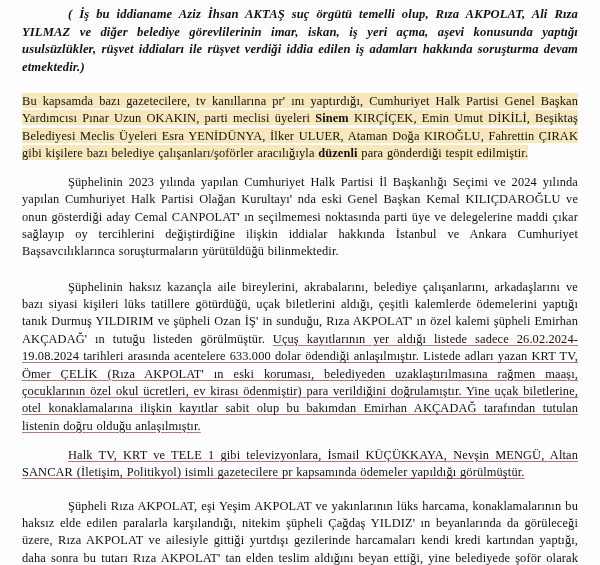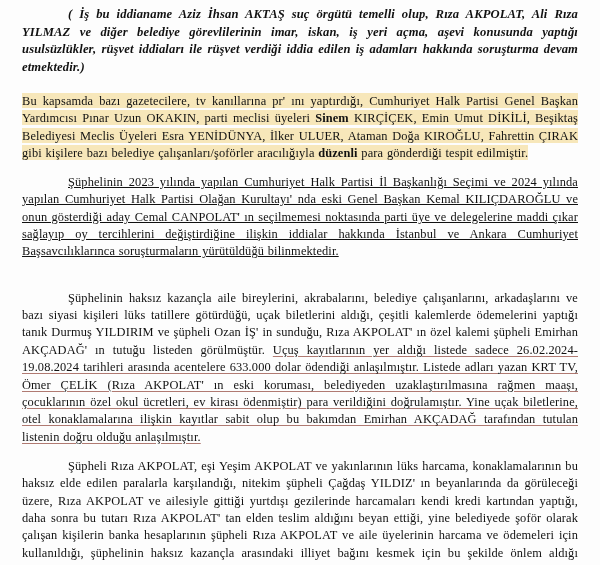--- a/index.html
+++ b/index.html
@@ -67,34 +67,35 @@
     text-underline-offset: 2px;
     -webkit-text-decoration-color: #b07a72;
   }
   .b { font-weight: bold; }
   .p-tv {
     text-indent: 46px;
     line-height: 1.40;
     margin-bottom: 16px;
   }
   .p-last { line-height: 1.40; }
-  .p-elect { line-height: 1.40; margin-bottom: 29px; text-decoration: underline; }
+  .p-elect { line-height: 1.40; margin-bottom: 18px; }
   .p-spend { line-height: 1.40; }
   .p-power { line-height: 1.40; margin-bottom: 2px; }
 </style>
 </head>
 <body>
 
 <div class="page">
 
   <p class="para p-intro">( İş bu iddianame Aziz İhsan AKTAŞ suç örgütü temelli olup, Rıza AKPOLAT, Ali Rıza YILMAZ ve diğer belediye görevlilerinin imar, iskan, iş yeri açma, aşevi konusunda yaptığı usulsüzlükler, rüşvet iddiaları ile rüşvet verdiği iddia edilen iş adamları hakkında soruşturma devam etmektedir.)</p>
 
 
   <p class="para p-hl noindent"><span class="hl">Bu kapsamda bazı gazetecilere, tv kanıllarına pr' ını yaptırdığı, Cumhuriyet Halk Partisi Genel Başkan Yardımcısı Pınar Uzun OKAKIN, parti meclisi üyeleri </span><span class="hl b">Sinem</span><span class="hl"> KIRÇİÇEK, Emin Umut DİKİLİ, Beşiktaş Belediyesi Meclis Üyeleri Esra YENİDÜNYA, İlker ULUER, Ataman Doğa KIROĞLU, Fahrettin ÇIRAK gibi kişilere  bazı belediye çalışanları/şoförler aracılığıyla </span><span class="hl b">düzenli</span><span class="hl"> para gönderdiği tespit edilmiştir.</span></p>
 
   <p class="para p-elect">Şüphelinin 2023 yılında yapılan Cumhuriyet Halk Partisi İl Başkanlığı Seçimi ve 2024 yılında yapılan Cumhuriyet Halk Partisi Olağan Kurultayı' nda eski Genel Başkan Kemal KILIÇDAROĞLU ve onun gösterdiği aday Cemal CANPOLAT' ın seçilmemesi noktasında parti üye ve delegelerine maddi çıkar sağlayıp oy tercihlerini değiştirdiğine ilişkin iddialar hakkında İstanbul ve Ankara Cumhuriyet Başsavcılıklarınca soruşturmaların yürütüldüğü bilinmektedir.</p>
 
   <p class="para p-spend"><span>Şüphelinin haksız kazançla aile bireylerini, akrabalarını, belediye çalışanlarını, arkadaşlarını ve bazı siyasi kişileri lüks tatillere götürdüğü, uçak biletlerini aldığı, çeşitli kalemlerde ödemelerini yaptığı tanık Durmuş YILDIRIM ve şüpheli Ozan İŞ' in sunduğu, Rıza AKPOLAT' ın özel kalemi şüpheli Emirhan AKÇADAĞ' ın tutuğu listeden görülmüştür. </span><span class="ul">Uçuş kayıtlarının yer aldığı listede sadece 26.02.2024-19.08.2024 tarihleri arasında acentelere 633.000 dolar ödendiği anlaşılmıştır.  Listede adları yazan KRT TV, Ömer ÇELİK (Rıza AKPOLAT' ın eski koruması, belediyeden uzaklaştırılmasına rağmen maaşı, çocuklarının özel okul ücretleri, ev kirası ödenmiştir) para verildiğini doğrulamıştır. Yine uçak biletlerine, otel konaklamalarına ilişkin kayıtlar sabit olup bu bakımdan Emirhan AKÇADAĞ tarafından tutulan listenin doğru olduğu anlaşılmıştır.</span></p>
 
+  <p class="para p-tv"><span class="ul">Halk TV, KRT ve TELE 1 gibi televizyonlara, İsmail KÜÇÜKKAYA, Nevşin MENGÜ, Altan SANCAR (İletişim, Politikyol) isimli gazetecilere pr kapsamında ödemeler yapıldığı görülmüştür.</span></p>
 
   <p class="para p-last">Şüpheli Rıza AKPOLAT, eşi Yeşim AKPOLAT ve yakınlarının lüks harcama, konaklamalarının bu haksız elde edilen paralarla karşılandığı, nitekim şüpheli Çağdaş YILDIZ' ın beyanlarında da görüleceği üzere, Rıza AKPOLAT ve ailesiyle gittiği yurtdışı gezilerinde harcamaları kendi kredi kartından yaptığı, daha sonra bu tutarı Rıza AKPOLAT' tan elden teslim aldığını beyan ettiği, yine belediyede şoför olarak çalışan kişilerin banka hesaplarının şüpheli Rıza AKPOLAT ve aile üyelerinin harcama ve ödemeleri için kullanıldığı, şüphelinin haksız kazançla arasındaki illiyet bağını kesmek için bu şekilde önlem aldığı anlaşılmıştır.</p>
 
 </div>
 
 </body></html>

